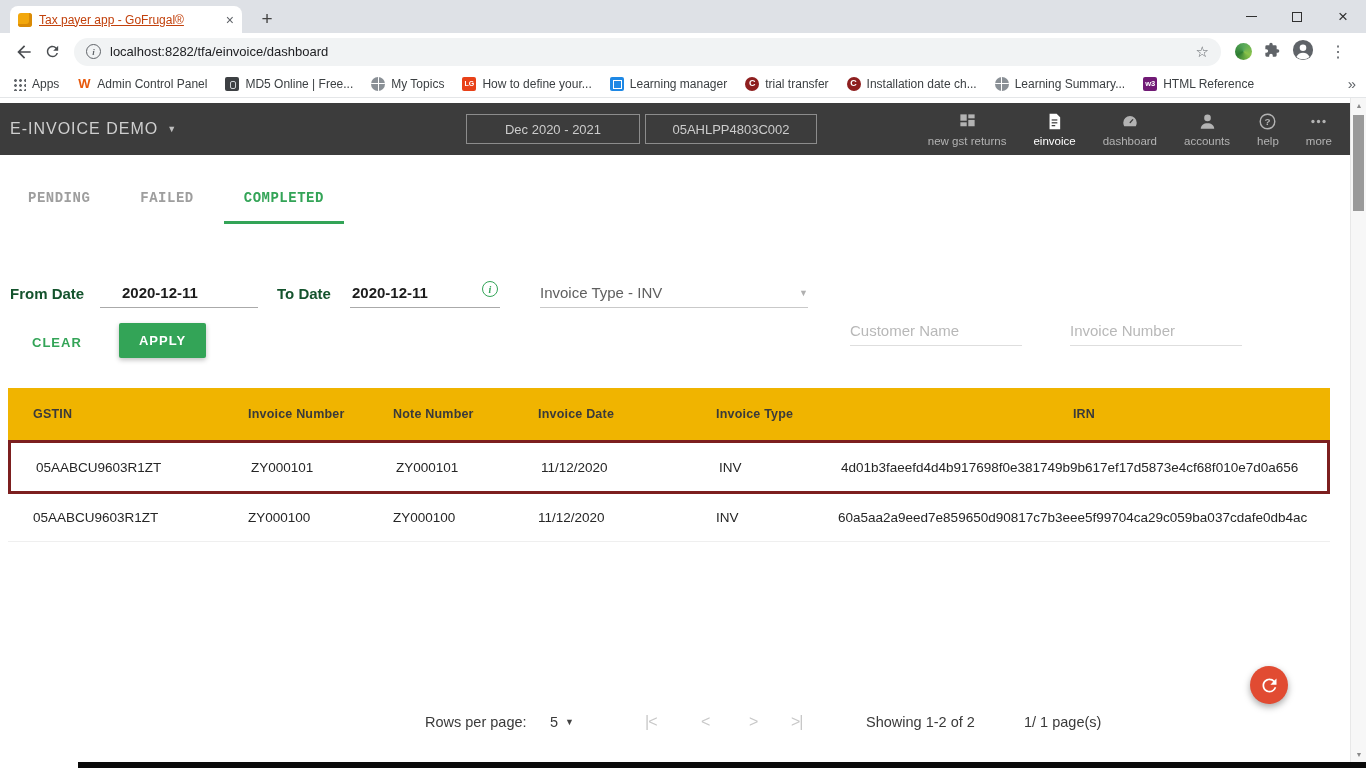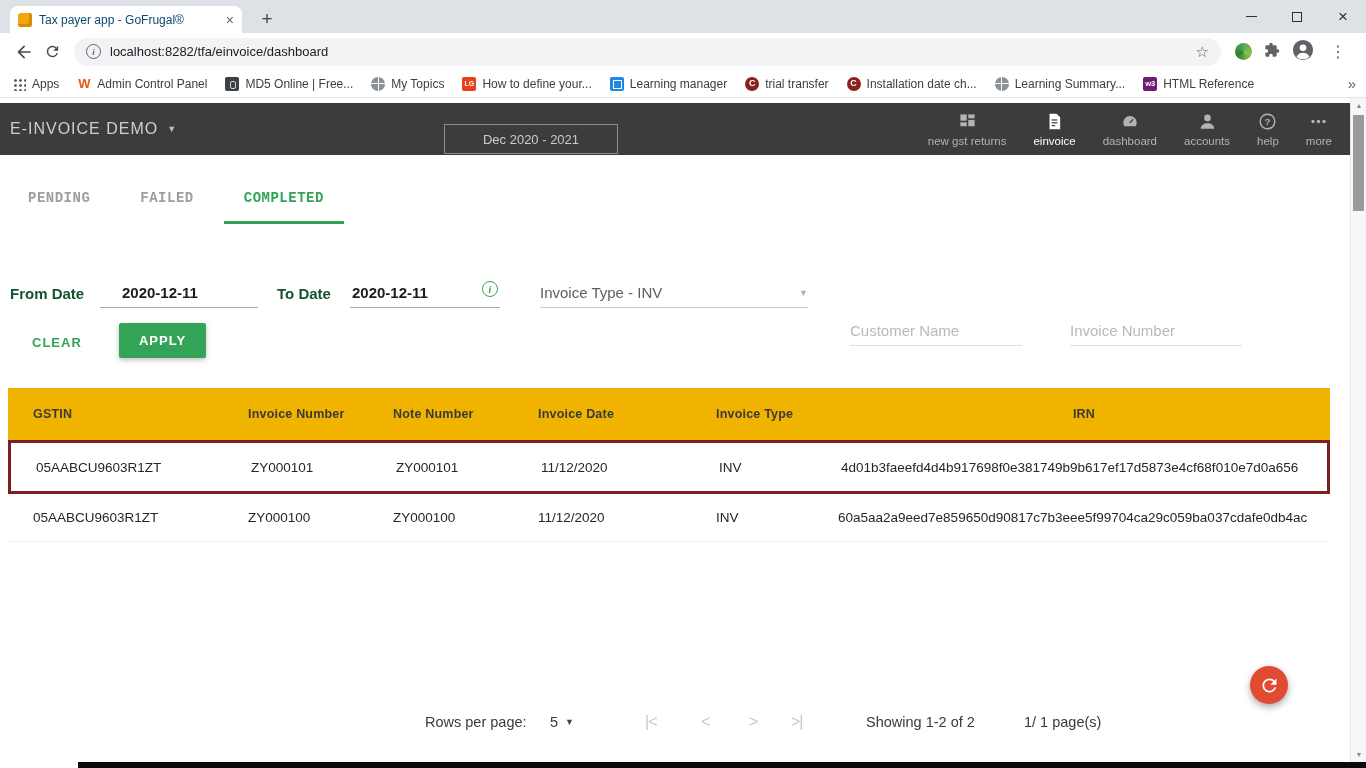--- a/index.html
+++ b/index.html
@@ -5,21 +5,21 @@
   * { box-sizing: border-box; margin: 0; padding: 0; }
   html, body { width: 1366px; height: 768px; overflow: hidden; background: #fff;
     font-family: "Liberation Sans", sans-serif; }
 
   
   .tabstrip { position: absolute; top: 0; left: 0; right: 0; height: 33px; background: #dee1e6; }
   .btab { position: absolute; left: 10px; top: 6px; width: 232px; height: 27px; background: #fff;
     border-radius: 8px 8px 0 0; display: flex; align-items: center; padding: 0 8px; gap: 7px; }
   .tab-fav { width: 14px; height: 14px; border-radius: 3px; background: #f2a70c;
     box-shadow: inset -3px -3px 0 #d98a06; flex: 0 0 auto; }
-  .btab-title { flex: 1; font-size: 12px; color: #0c4a6e; white-space: nowrap; overflow: hidden; text-overflow: ellipsis; }
+  .btab-title { flex: 1; font-size: 12px; color: #c2410c; white-space: nowrap; overflow: hidden; text-overflow: ellipsis; text-decoration: underline; }
   .btab-close { font-size: 14px; color: #5f6368; line-height: 1; cursor: default; }
   .newtab { position: absolute; left: 254px; top: 6px; width: 26px; height: 26px; display: grid; place-items: center;
     font-size: 19px; color: #444; }
   .winctl { position: absolute; right: 0; top: 0; height: 33px; display: flex; }
   .winbtn { width: 46px; height: 100%; display: grid; place-items: center; }
   .ic-min { width: 11px; height: 1.4px; background: #303030; }
   .ic-max { width: 10px; height: 10px; border: 1.3px solid #303030; }
   .ic-close { font-size: 17px; color: #303030; line-height: 1; }
 
   .navbar { position: absolute; top: 33px; left: 0; right: 0; height: 37px; background: #fff;
@@ -62,21 +62,21 @@
 
   
   .page { position: absolute; top: 98px; left: 0; right: 16px; bottom: 6px; background: #fff; overflow: hidden; }
 
   .appheader { position: absolute; top: 5px; left: 0; right: 0; height: 52px; background: #3c3c3c; }
   .apptitle { position: absolute; left: 10px; top: 0; height: 100%; display: flex; align-items: center; gap: 9px;
     color: #cfcfcf; font-size: 16px; letter-spacing: 1px; }
   .apptitle .caret { font-size: 9px; color: #bdbdbd; }
   .hbox { position: absolute; top: 11px; height: 30px; border: 1px solid #8c8c8c; color: #cccccc;
     display: grid; place-items: center; font-size: 13px; }
-  .hbox.period { left: 444px; width: 174px; margin-top: 10px; }
+  .hbox.period { left: 466px; width: 174px; }
   .hbox.gstin  { left: 645px; width: 172px; }
   .hnav { position: absolute; right: 18px; top: 0; height: 100%; display: flex; align-items: center; gap: 27px; }
   .hnav-item { display: flex; flex-direction: column; align-items: center; gap: 4px; color: #b3b3b3; }
   .hnav-item svg { display: block; }
   .hnav-item .hlabel { font-size: 11.5px; white-space: nowrap; }
   .hnav-item.active { color: #ffffff; }
 
   .statustabs { position: absolute; top: 92px; left: 8px; display: flex; gap: 10px; }
   .stab { padding: 0 20px 15px; font-size: 14px; font-weight: bold; letter-spacing: 0.5px; color: #9e9e9e; font-family: Liberation Mono, monospace; }
   .stab.active { color: #33a457; border-bottom: 3px solid #33a457; text-align: center; }
@@ -253,20 +253,21 @@
 </div>
 
 <div class="page">
 
   <div class="appheader">
     <div class="apptitle">
       <span>E-INVOICE DEMO</span>
       <span class="caret">▼</span>
     </div>
     <div class="hbox period">Dec 2020 - 2021</div>
+    <div class="hbox gstin">05AHLPP4803C002</div>
     <div class="hnav">
       <div class="hnav-item">
         <svg width="19" height="19" viewBox="0 0 24 24" fill="currentColor">
             <rect x="3" y="3" width="8" height="8"></rect>
             <rect x="13" y="3" width="8" height="5"></rect>
             <rect x="13" y="10" width="8" height="8"></rect>
             <rect x="3" y="13" width="8" height="5"></rect>
           </svg>
         <span class="hlabel">new gst returns</span>
       </div>

